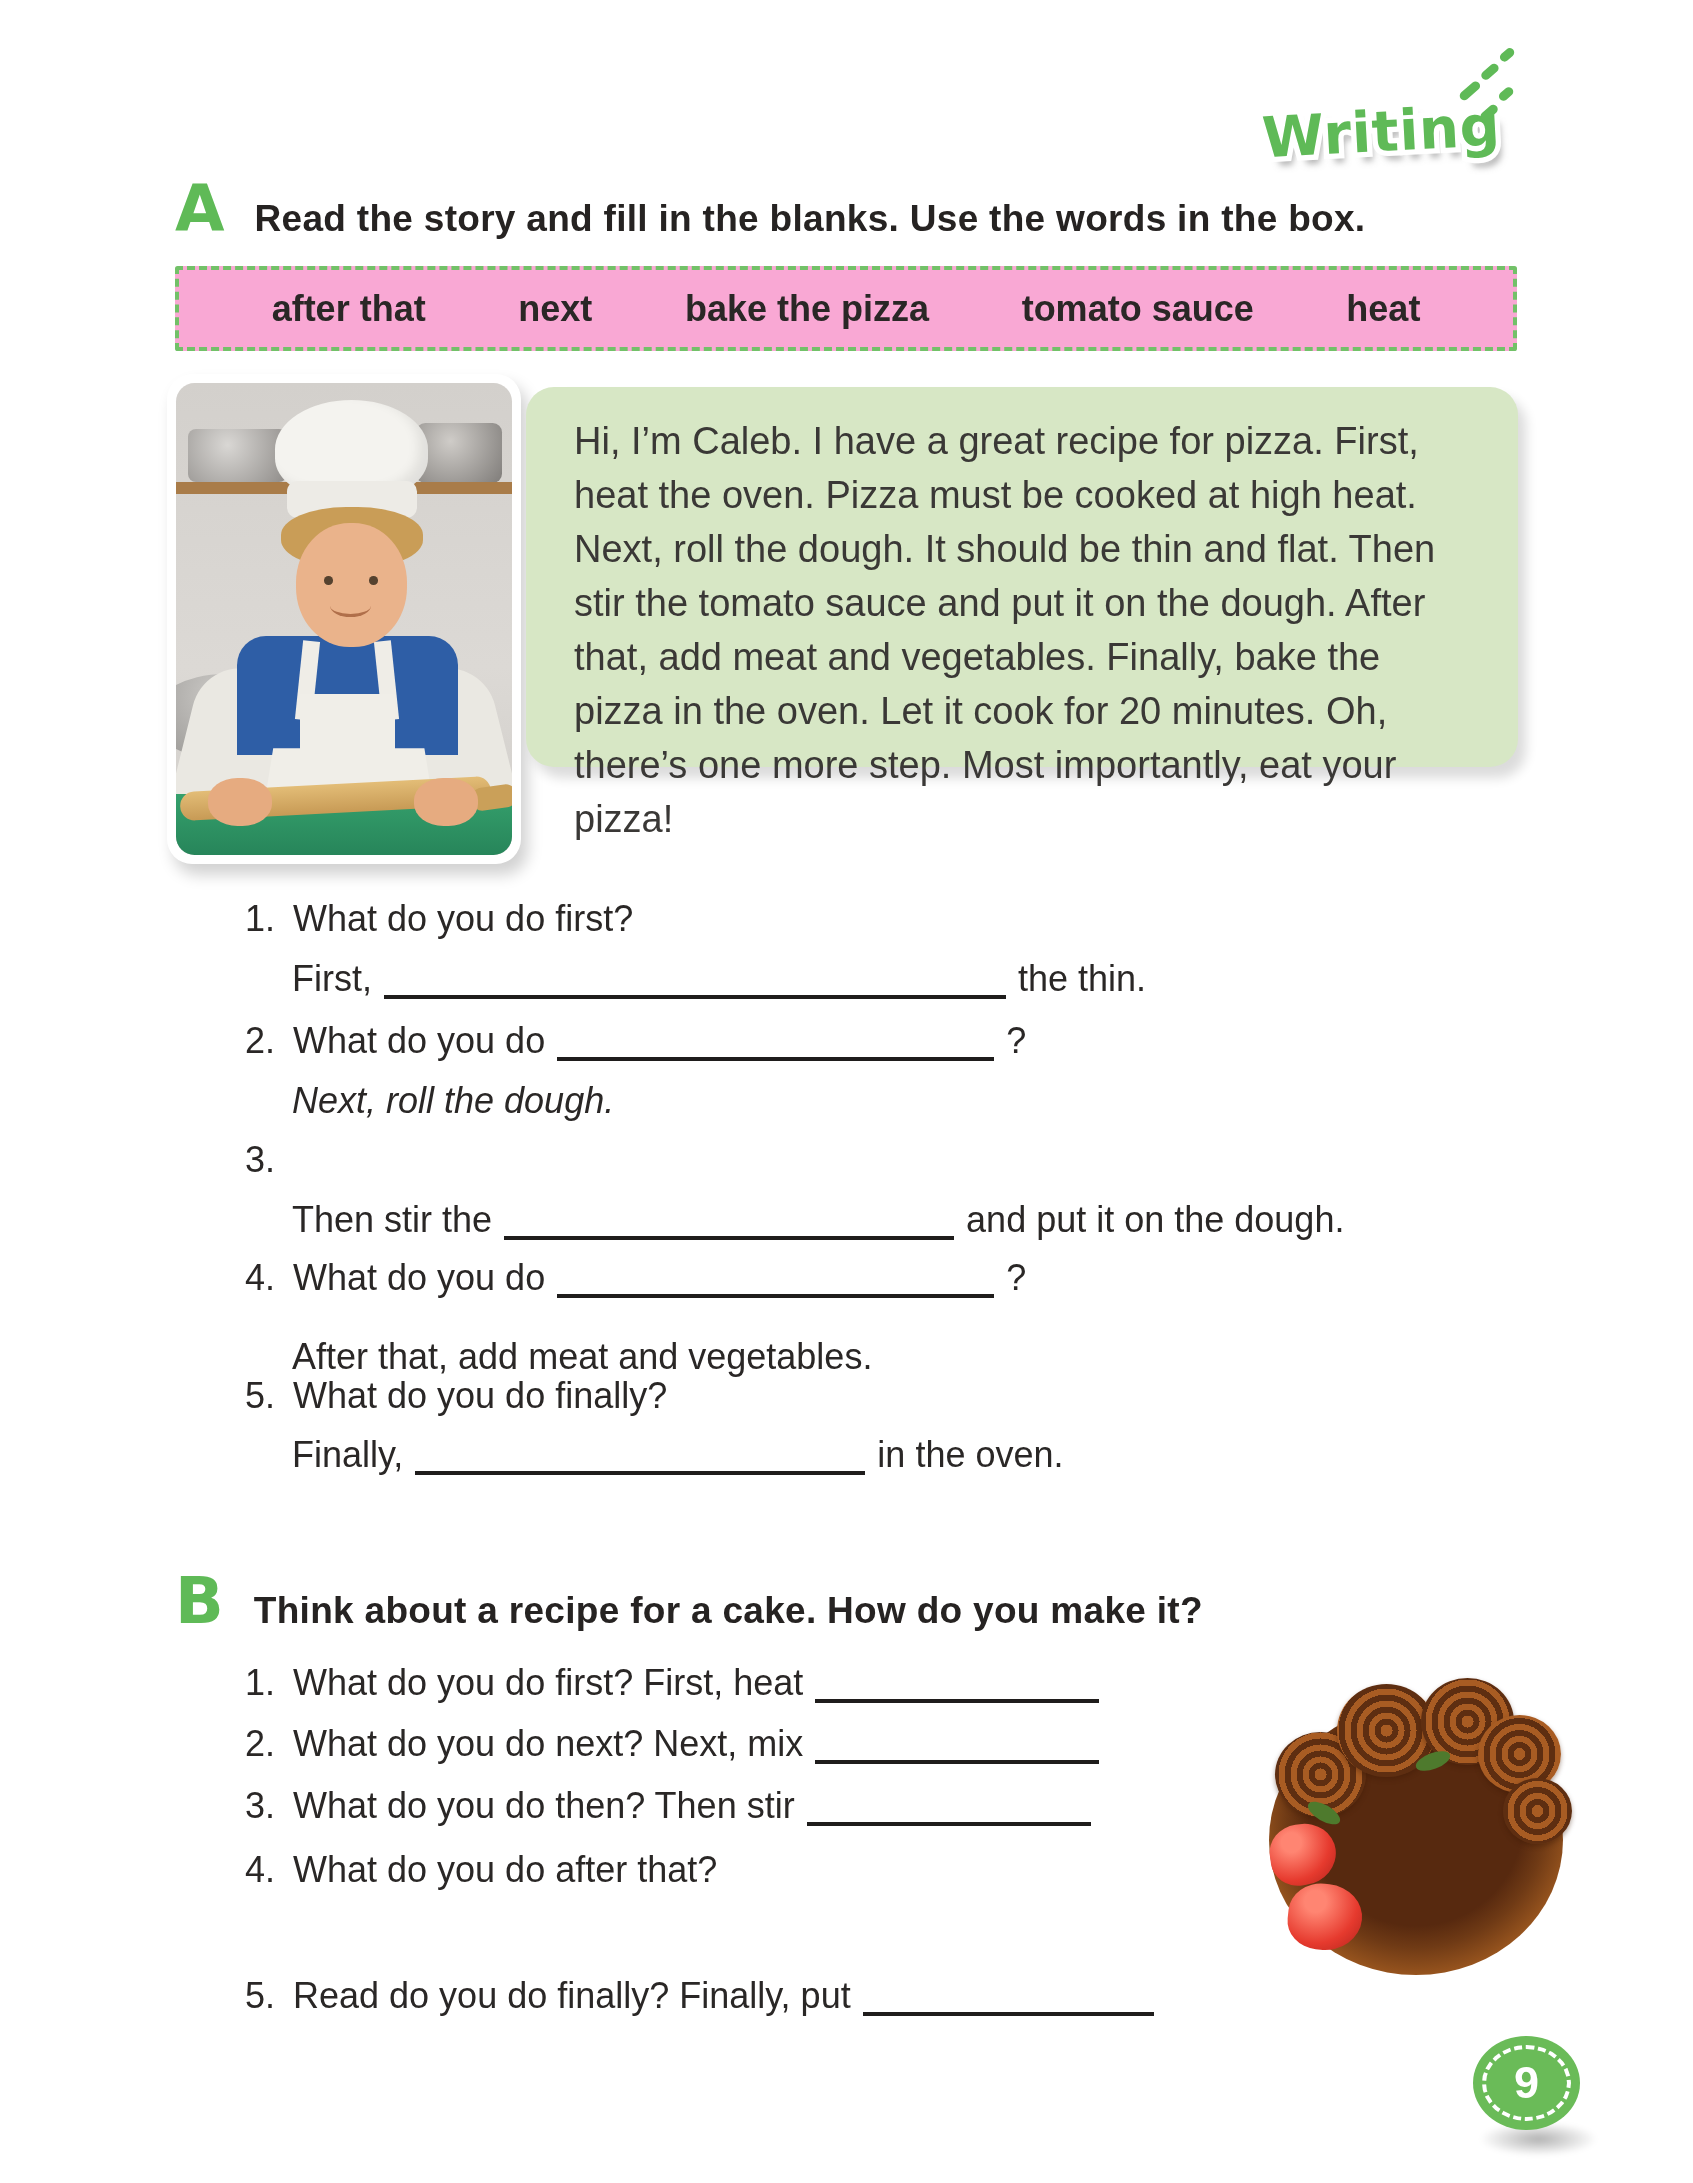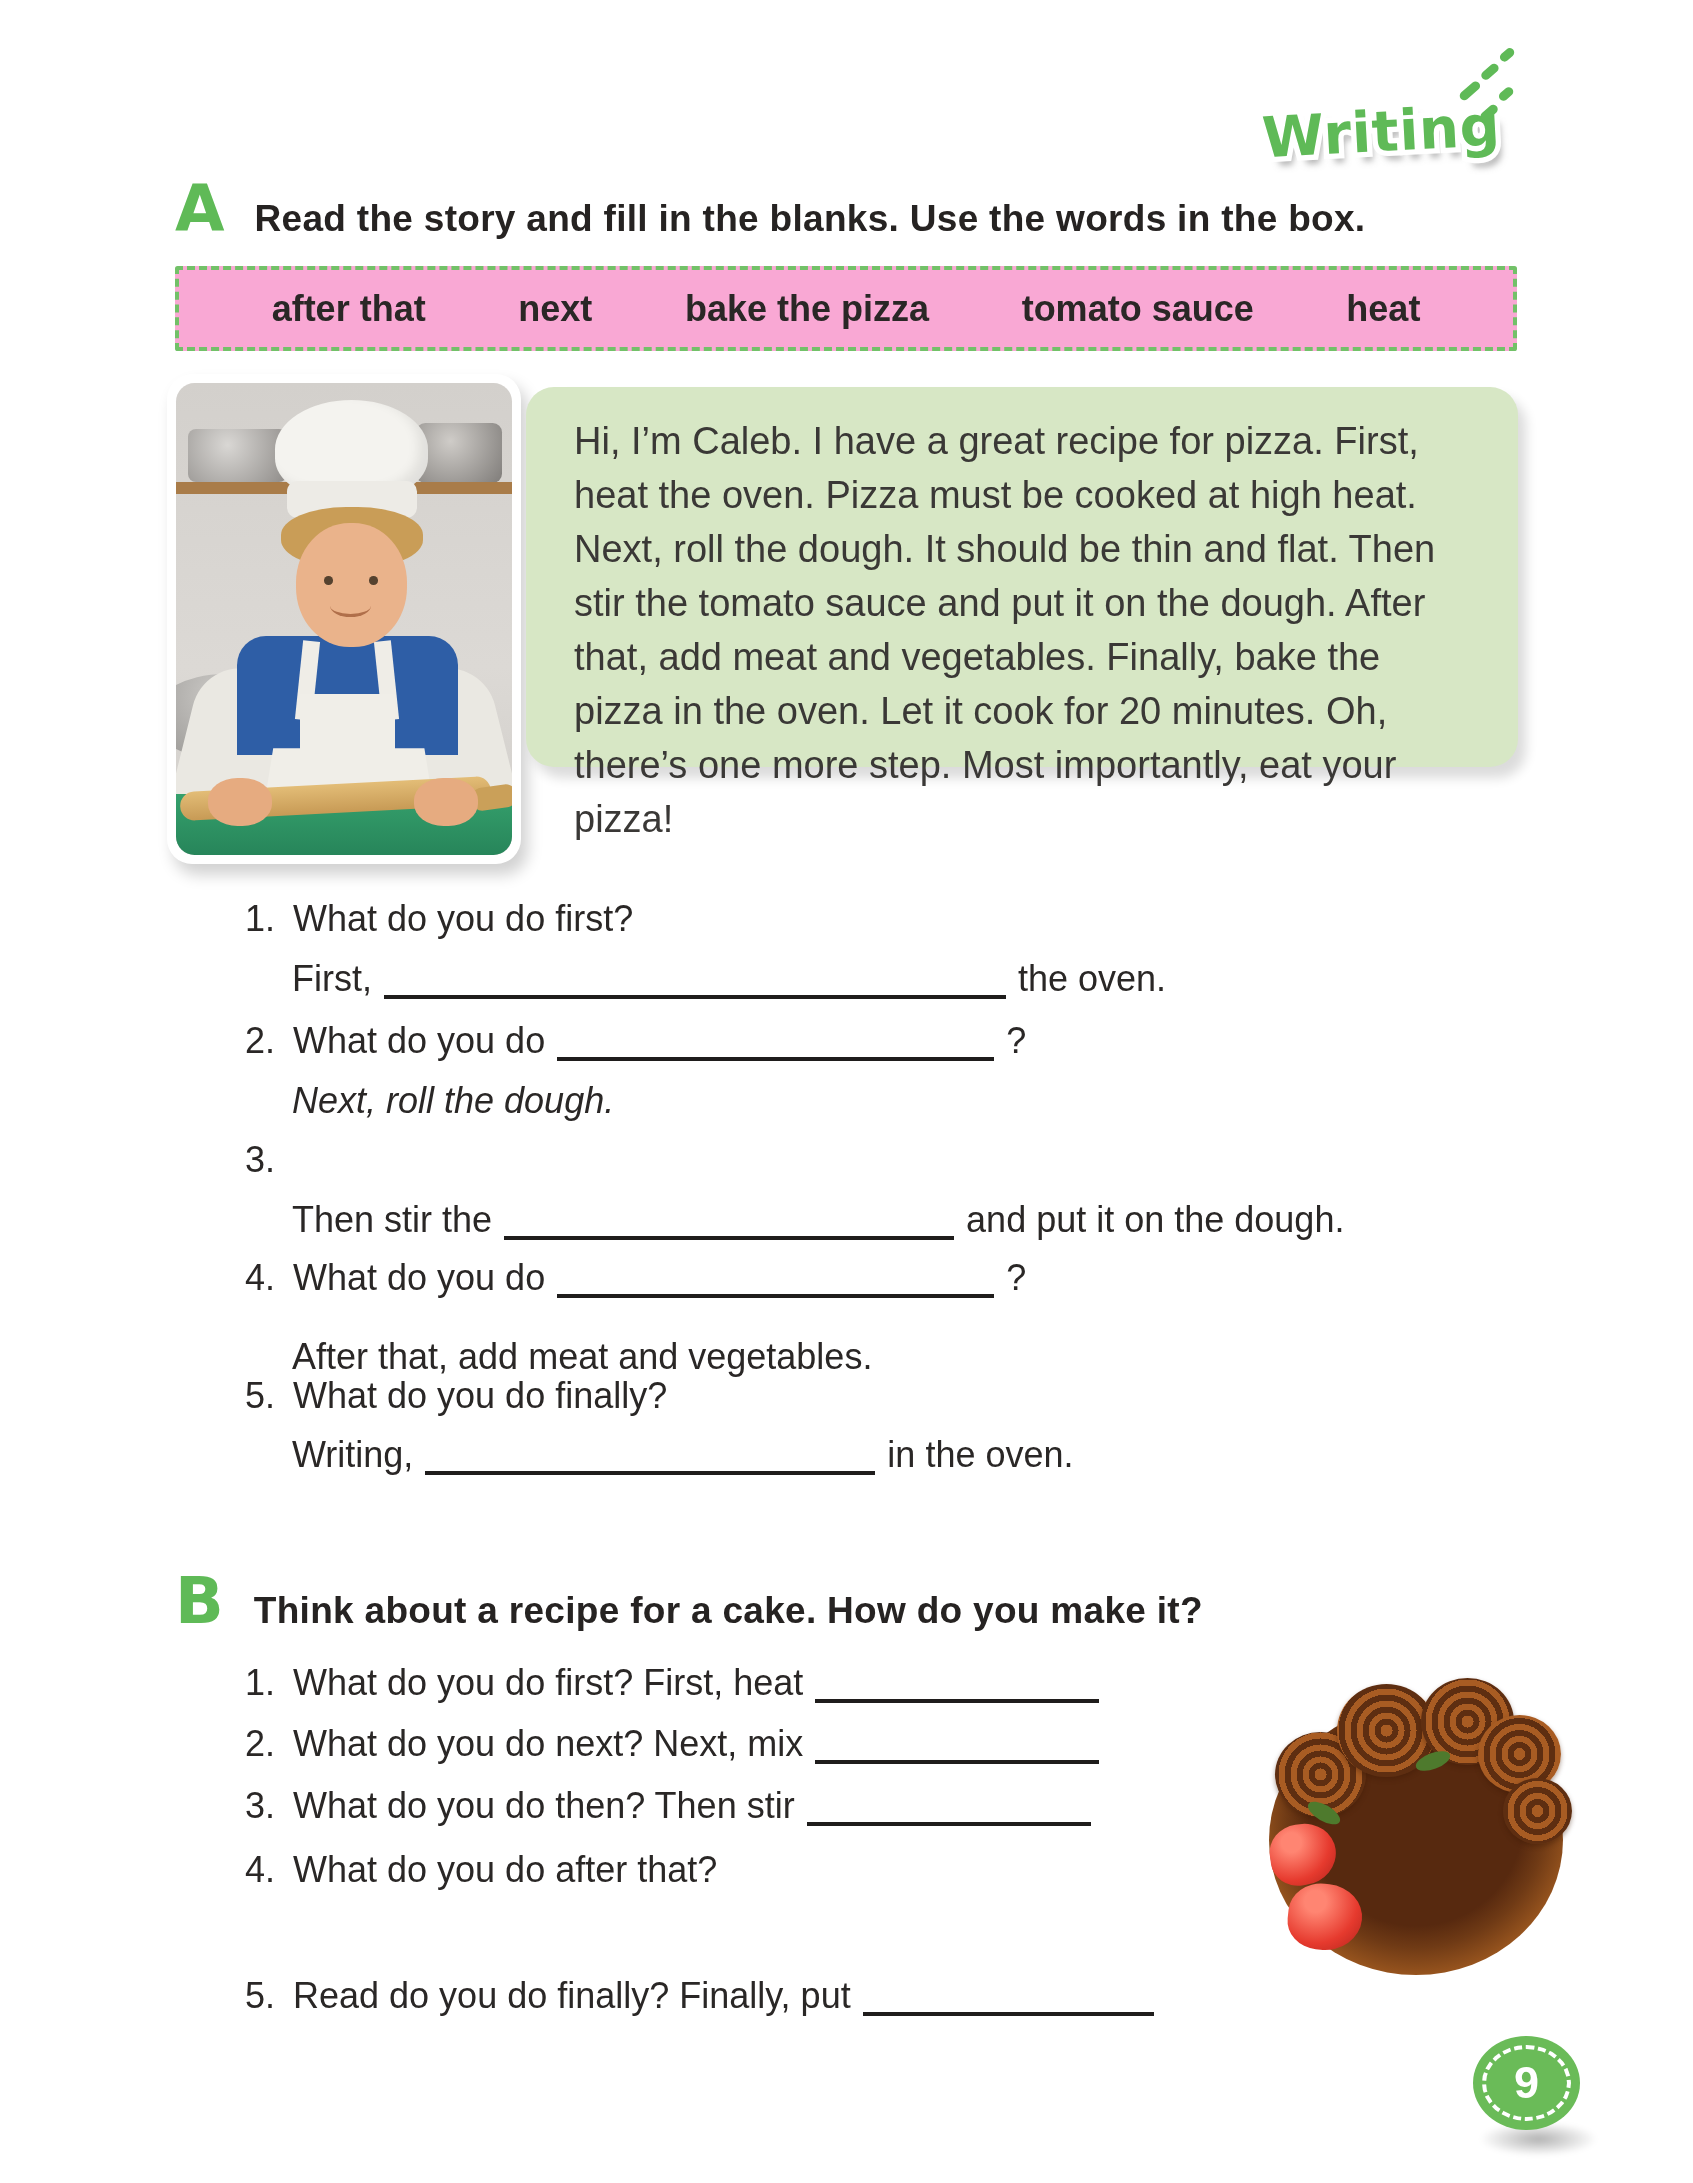--- a/index.html
+++ b/index.html
@@ -181,21 +181,21 @@
     <p>Hi, I’m Caleb. I have a great recipe for pizza. First, heat the oven. Pizza must be cooked at high heat. Next, roll the dough. It should be thin and flat. Then stir the tomato sauce and put it on the dough. After that, add meat and vegetables. Finally, bake the pizza in the oven. Let it cook for 20 minutes. Oh, there’s one more step. Most importantly, eat your pizza!</p>
   </div>
 
   <div class="qrow" style="top:898px;">
     <span class="qnum">1.</span>
     <span>What do you do first?</span>
   </div>
   <div class="qrow indent" style="top:958px;">
     <span>First,</span>
     <span class="blank" style="width:622px;"></span>
-    <span>the oven.</span>
+    <span>the thin.</span>
   </div>
 
   <div class="qrow" style="top:1020px;">
     <span class="qnum">2.</span>
     <span>What do you do</span>
     <span class="blank" style="width:437px;"></span>
     <span>?</span>
   </div>
   <div class="qrow indent" style="top:1080px;font-style:italic;">
     <span>Next, roll the dough.</span>
@@ -218,21 +218,21 @@
   </div>
   <div class="qrow indent" style="top:1317px;margin-top:19px;">
     <span>After that, add meat and vegetables.</span>
   </div>
 
   <div class="qrow" style="top:1375px;">
     <span class="qnum">5.</span>
     <span>What do you do finally?</span>
   </div>
   <div class="qrow indent" style="top:1434px;">
-    <span>Writing,</span>
+    <span>Finally,</span>
     <span class="blank" style="width:450px;"></span>
     <span>in the oven.</span>
   </div>
 
   <div class="sec-header" style="top:1569px;">
     <span class="sec-letter">B</span>
     <span class="sec-title">Think about a recipe for a cake. How do you make it?</span>
   </div>
 
   <div class="qrow" style="top:1662px;">

